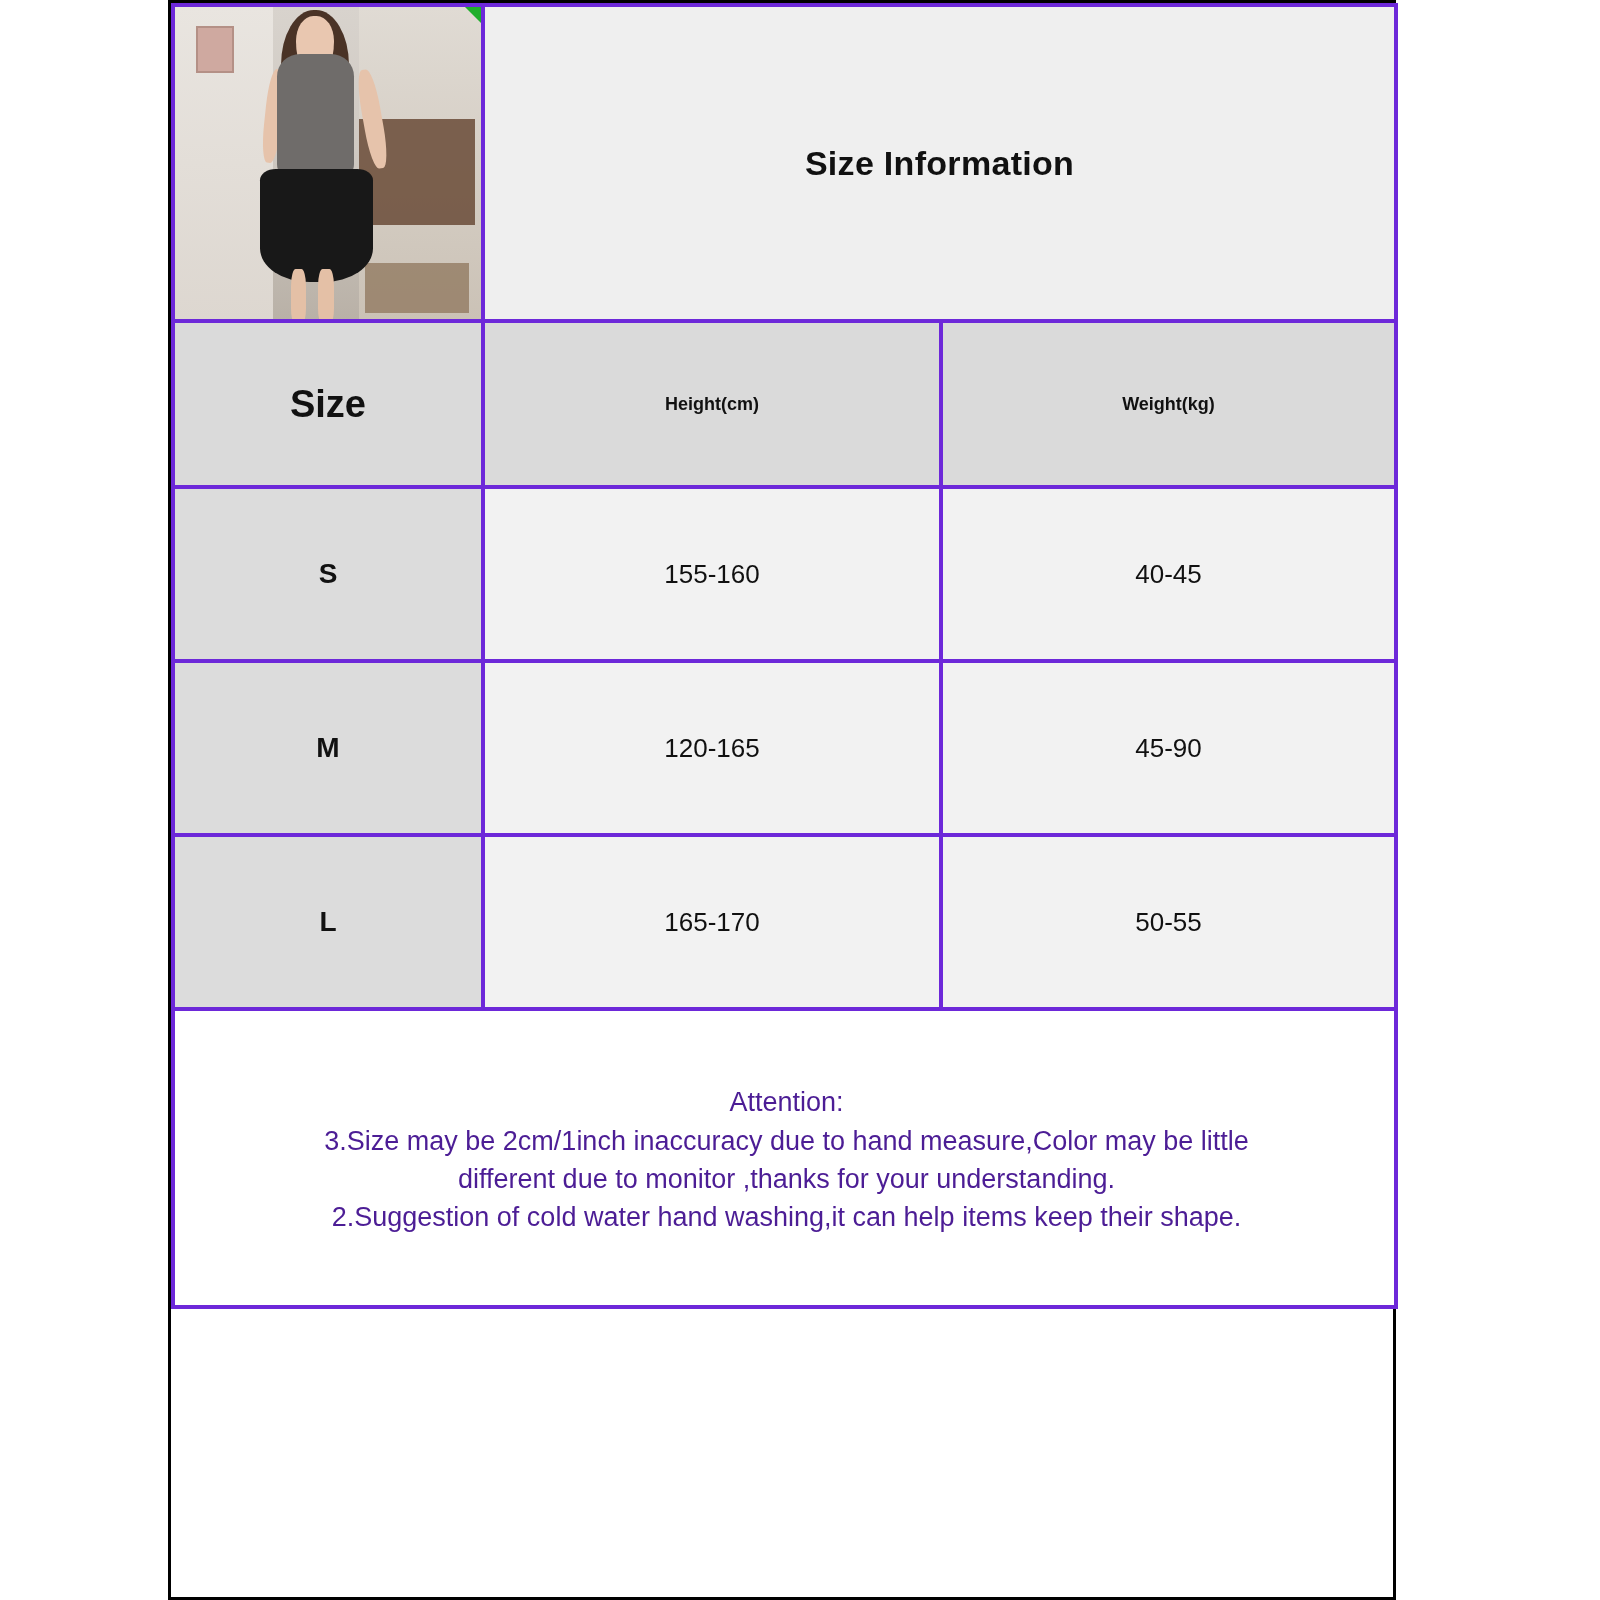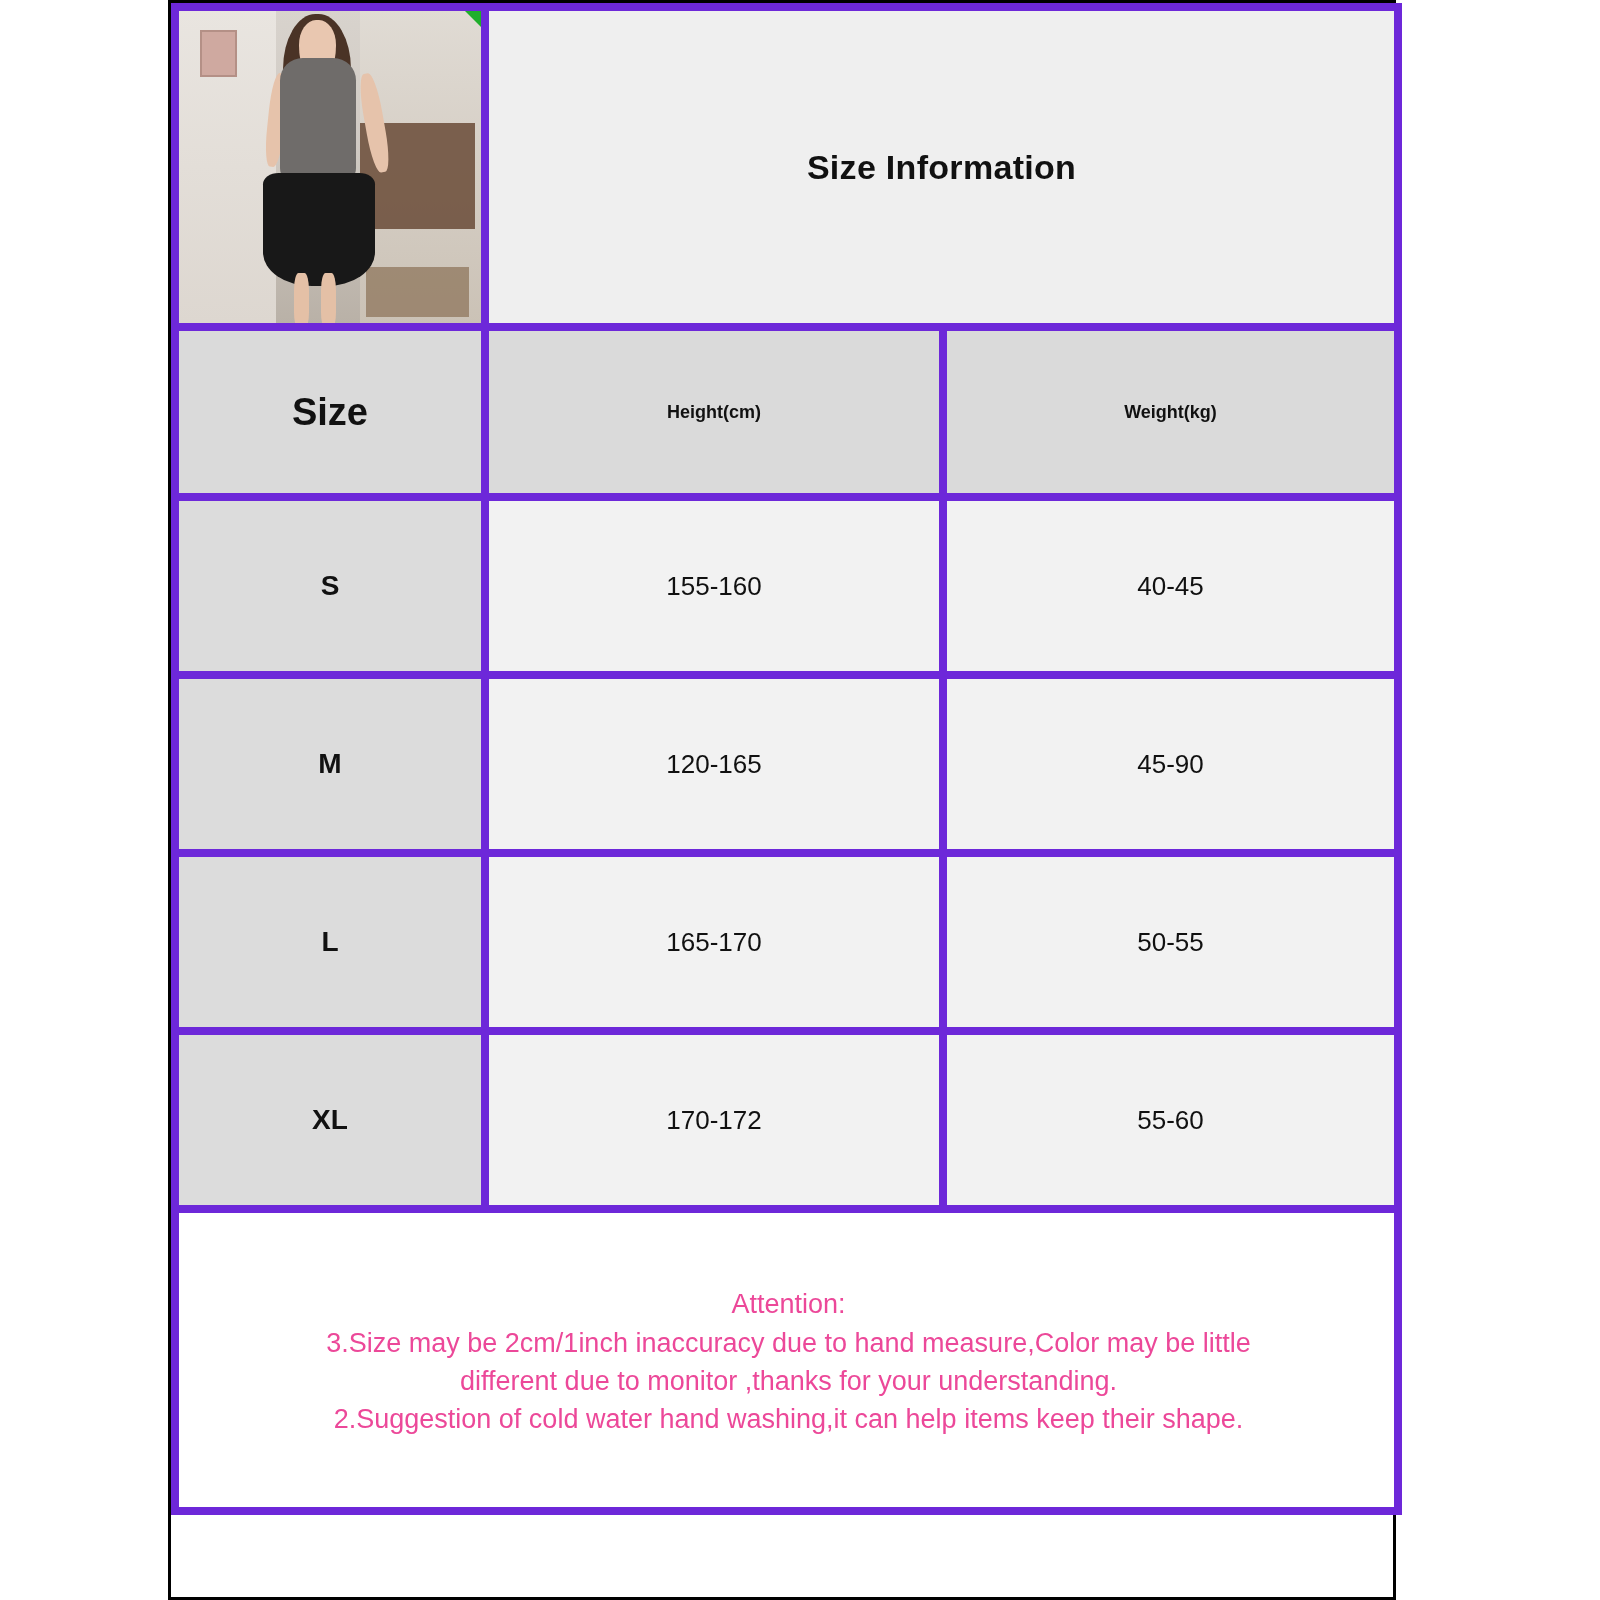--- a/index.html
+++ b/index.html
@@ -30,21 +30,21 @@
     background: #ffffff;
   }
 
   table.size-table {
     border-collapse: collapse;
     width: 100%;
     table-layout: fixed;
   }
 
   table.size-table td {
-    border: 8px solid #6d28d9;
+    border: 4px solid #6d28d9;
     text-align: center;
     vertical-align: middle;
     color: #111111;
     margin-left: 48px;
   }
 
   
   col.c-size   { width: 310px; }
   col.c-height { width: 458px; }
   col.c-weight { width: 455px; }
@@ -97,21 +97,21 @@
     border-top: 2px solid #000000;
     text-align: left;
     vertical-align: top;
     padding: 14px 10px 10px 14px;
     background: #ffffff;
     height: 270px;
   }
   .note-line {
     font-size: 27px;
     line-height: 1.42;
-    color: #ec4899;
+    color: #4c1d95;
     white-space: pre-wrap;
   }
 
   
   .photo {
     position: absolute;
     inset: 0;
     background: linear-gradient(180deg, #d8d3cd 0%, #cfc9c2 46%, #b9b1a7 100%);
   }
   .wall-left {
@@ -287,25 +287,20 @@
           <td>120-165</td>
           <td>45-90</td>
         </tr>
 
         <tr class="data-row">
           <td class="size-label">L</td>
           <td>165-170</td>
           <td>50-55</td>
         </tr>
 
-        <tr class="data-row">
-          <td class="size-label">XL</td>
-          <td>170-172</td>
-          <td>55-60</td>
-        </tr>
 
 
         <tr>
           <td class="note-cell" colspan="3">
             <div class="note-line">Attention:</div>
             <div class="note-line">3.Size may be 2cm/1inch inaccuracy due to hand measure,Color may be little</div>
             <div class="note-line">different due to monitor ,thanks for your understanding.</div>
             <div class="note-line">2.Suggestion of cold water hand washing,it can help items keep their shape.</div>
           </td>
         </tr>

